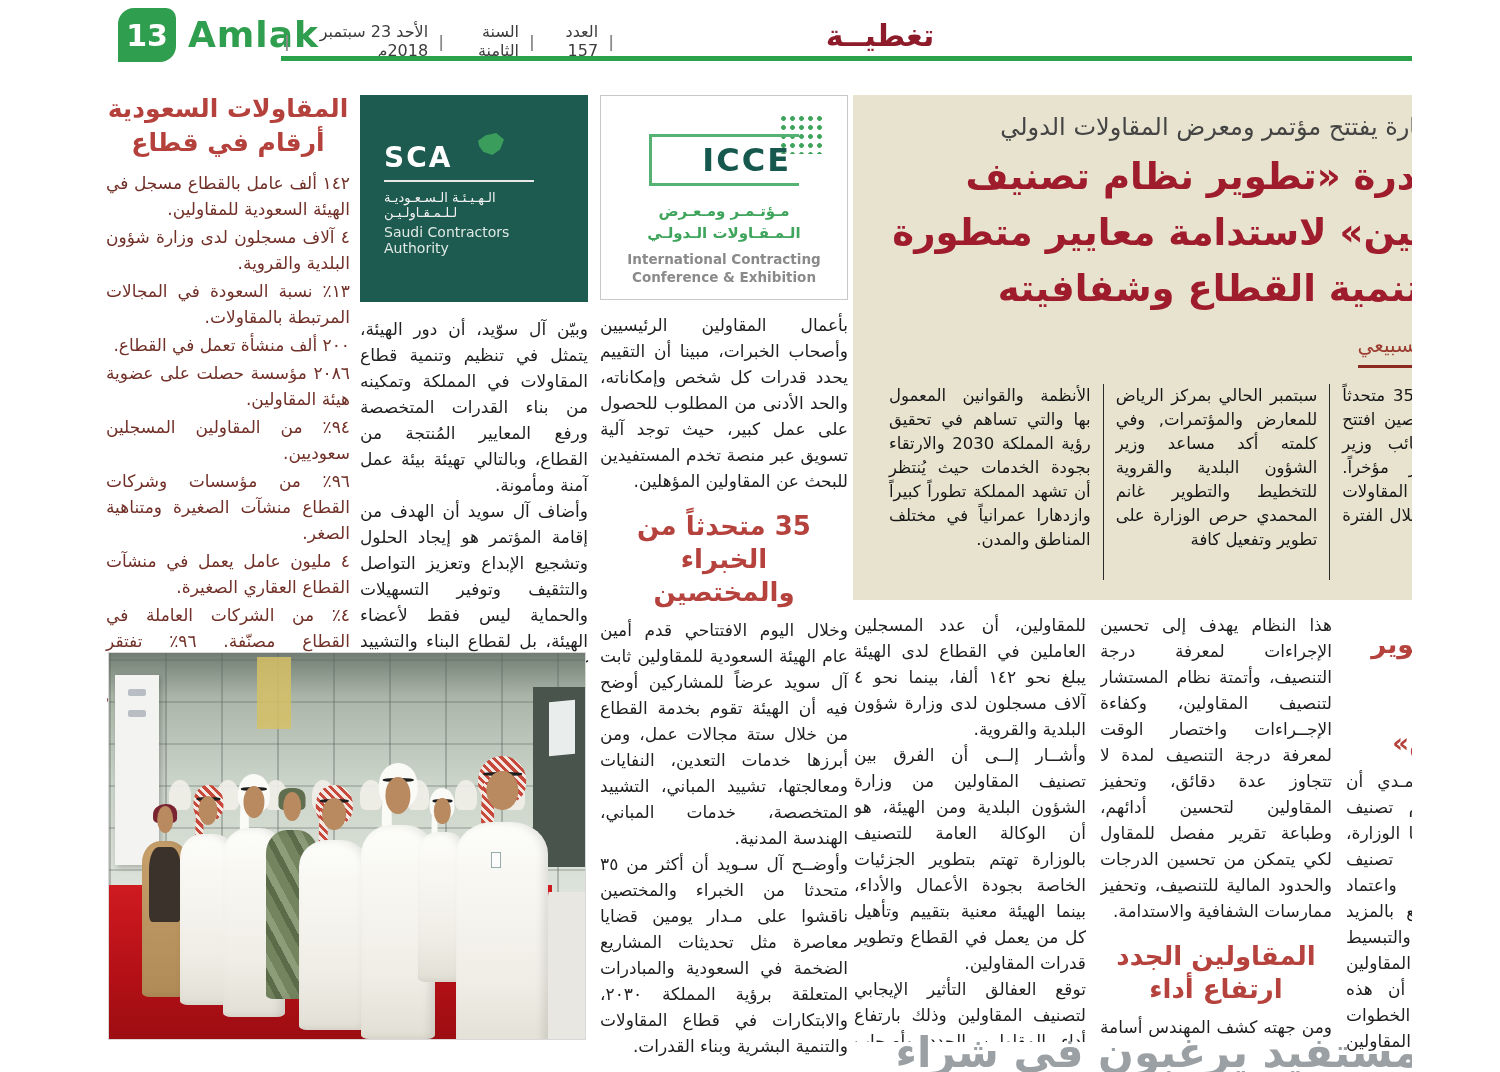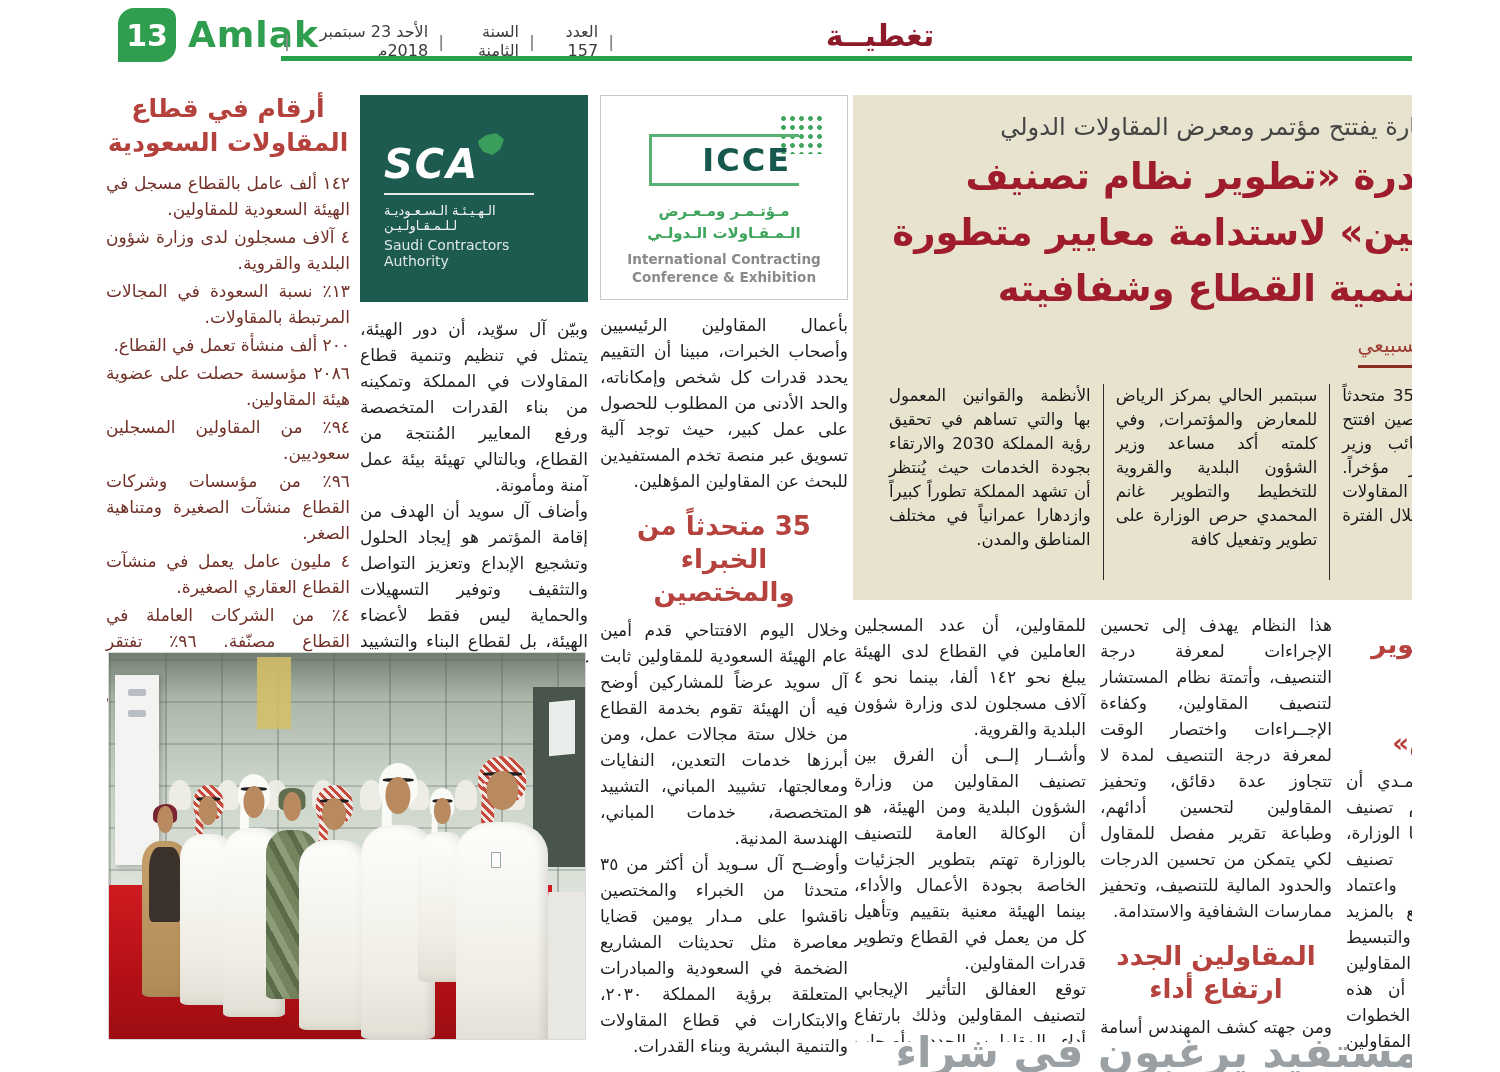--- a/index.html
+++ b/index.html
@@ -21,21 +21,21 @@
   .house-logo { position:absolute; left:1352px; top:2px; }
 
   
   .stats { position:absolute; left:18px; top:92px; width:244px; direction:rtl; }
   .stats-title { color:#b5413c; font-size:25px; font-weight:bold; text-align:center; line-height:34px; margin-bottom:10px; }
   .stat-item { color:#713028; font-size:17px; line-height:26px; text-align:justify; margin-bottom:2px; }
 
   
   .sca-col { position:absolute; left:272px; top:95px; width:228px; }
   .sca-box { width:228px; height:207px; background:#1d5b50; color:#fff; padding:46px 24px 0 24px; position:relative; }
-  .sca-acronym { font-size:40px; font-weight:bold; letter-spacing:2px; color:#fff;font-style:italic; }
+  .sca-acronym { font-size:28px; font-weight:bold; letter-spacing:2px; color:#fff; }
   .sca-map { position:absolute; left:118px; top:38px; width:26px; height:22px; background:#3fa45c;
              clip-path:polygon(0 35%,30% 10%,70% 0,100% 30%,85% 75%,55% 100%,20% 85%,5% 60%); opacity:.9; }
   .sca-line { width:150px; height:2px; background:#e8e8e8; margin:6px 0 8px 0; }
   .sca-ar { direction:rtl; text-align:left; font-size:13px; letter-spacing:1px; color:#f2f2f2; }
   .sca-en { font-size:14px; color:#dfe8e5; margin-top:4px; }
   .sca-text { margin-top:14px; direction:rtl; }
 
   
   .icce-col { position:absolute; left:512px; top:95px; width:248px; }
   .icce-box { width:248px; height:205px; background:#fff; border:1px solid #c9c9c9; position:relative; padding-top:38px; }
@@ -143,22 +143,22 @@
     <g fill="#2aa24a">
       <rect x="42" y="22" width="4" height="4"></rect>
         <rect x="49" y="22" width="4" height="4"></rect>
       <rect x="42" y="29" width="4" height="4"></rect>
         <rect x="49" y="29" width="4" height="4"></rect>
     </g>
   </svg>
 
   <div class="stats">
     <div class="stats-title">
+      <div>المقاولات السعودية</div>
       <div>أرقام في قطاع</div>
-      <div>المقاولات السعودية</div>
     </div>
     <div class="stat-item">١٤٢ ألف عامل بالقطاع مسجل في الهيئة السعودية للمقاولين.</div>
     <div class="stat-item">٤ آلاف مسجلون لدى وزارة شؤون البلدية والقروية.</div>
     <div class="stat-item">١٣٪ نسبة السعودة في المجالات المرتبطة بالمقاولات.</div>
     <div class="stat-item">٢٠٠ ألف منشأة تعمل في القطاع.</div>
     <div class="stat-item">٢٠٨٦ مؤسسة حصلت على عضوية هيئة المقاولين.</div>
     <div class="stat-item">٩٤٪ من المقاولين المسجلين سعوديين.</div>
     <div class="stat-item">٩٦٪ من مؤسسات وشركات القطاع منشآت الصغيرة ومتناهية الصغر.</div>
     <div class="stat-item">٤ مليون عامل يعمل في منشآت القطاع العقاري الصغيرة.</div>
     <div class="stat-item">٤٪ من الشركات العاملة في القطاع مصنّفة. ٩٦٪ تفتقر للتصنيف.</div>

